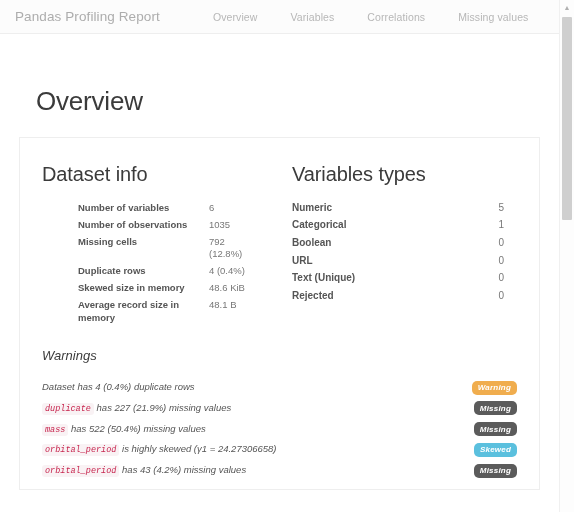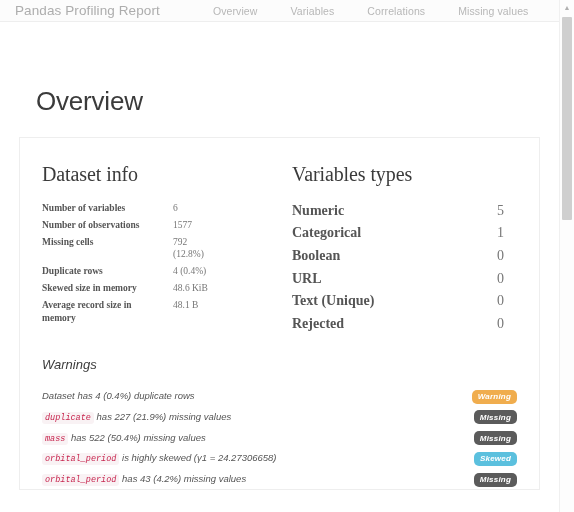--- a/index.html
+++ b/index.html
@@ -16,21 +16,21 @@
     color: #333333;
     position: relative;
   }
 
   
   .navbar {
     position: absolute;
     left: 0;
     top: 0;
     width: 559px;
-    height: 22px;
+    height: 34px;
     background: #fcfcfc;
     border-bottom: 1px solid #eeeeee;
     display: flex;
     align-items: center;
     box-sizing: border-box;
   }
   .brand {
     margin-left: 15px;
     font-size: 13.5px;
     color: #adadad;
@@ -76,59 +76,59 @@
     background: #ffffff;
     box-sizing: border-box;
   }
 
   .columns {
     display: flex;
     padding: 25px 0 0 0;
   }
   .col {
     box-sizing: border-box;
-    font-family: Liberation Serif, serif;
   }
   .col-left  { width: 257px; padding-left: 22px; }
   .col-right { width: 258px; padding-left: 15px; }
 
   .section-title {
     font-size: 20px;
     font-weight: normal;
     color: #3b3b3b;
     margin: 0 0 13px 0;
     letter-spacing: -0.1px;
   }
 
   
   .stat-table {
     width: 100%;
     border-collapse: collapse;
     font-size: 9.5px;
+    margin-left: 36px;
   }
   .stat-table td {
     padding: 2.5px 0;
     vertical-align: top;
     line-height: 1.28;
   }
   .stat-table td.label {
     color: #555555;
     font-weight: bold;
     width: 125px;
     padding-right: 6px;
   }
   .stat-table td.value {
     color: #777777;
     white-space: pre-line;
   }
 
   .types-table {
     width: 212px;
     border-collapse: collapse;
-    font-size: 14px;
+    font-size: 10px;
   }
   .types-table td {
     padding: 2.6px 0;
     line-height: 1.25;
   }
   .types-table td.label {
     color: #555555;
     font-weight: bold;
   }
   .types-table td.value {
@@ -242,21 +242,21 @@
     <div class="col col-left">
       <h2 class="section-title">Dataset info</h2>
       <table class="stat-table">
         <tbody>
           <tr>
             <td class="label">Number of variables</td>
             <td class="value">6</td>
           </tr>
           <tr>
             <td class="label">Number of observations</td>
-            <td class="value">1577</td>
+            <td class="value">1035</td>
           </tr>
           <tr>
             <td class="label">Missing cells</td>
             <td class="value">792
 (12.8%)</td>
           </tr>
           <tr>
             <td class="label">Duplicate rows</td>
             <td class="value">4 (0.4%)</td>
           </tr>

